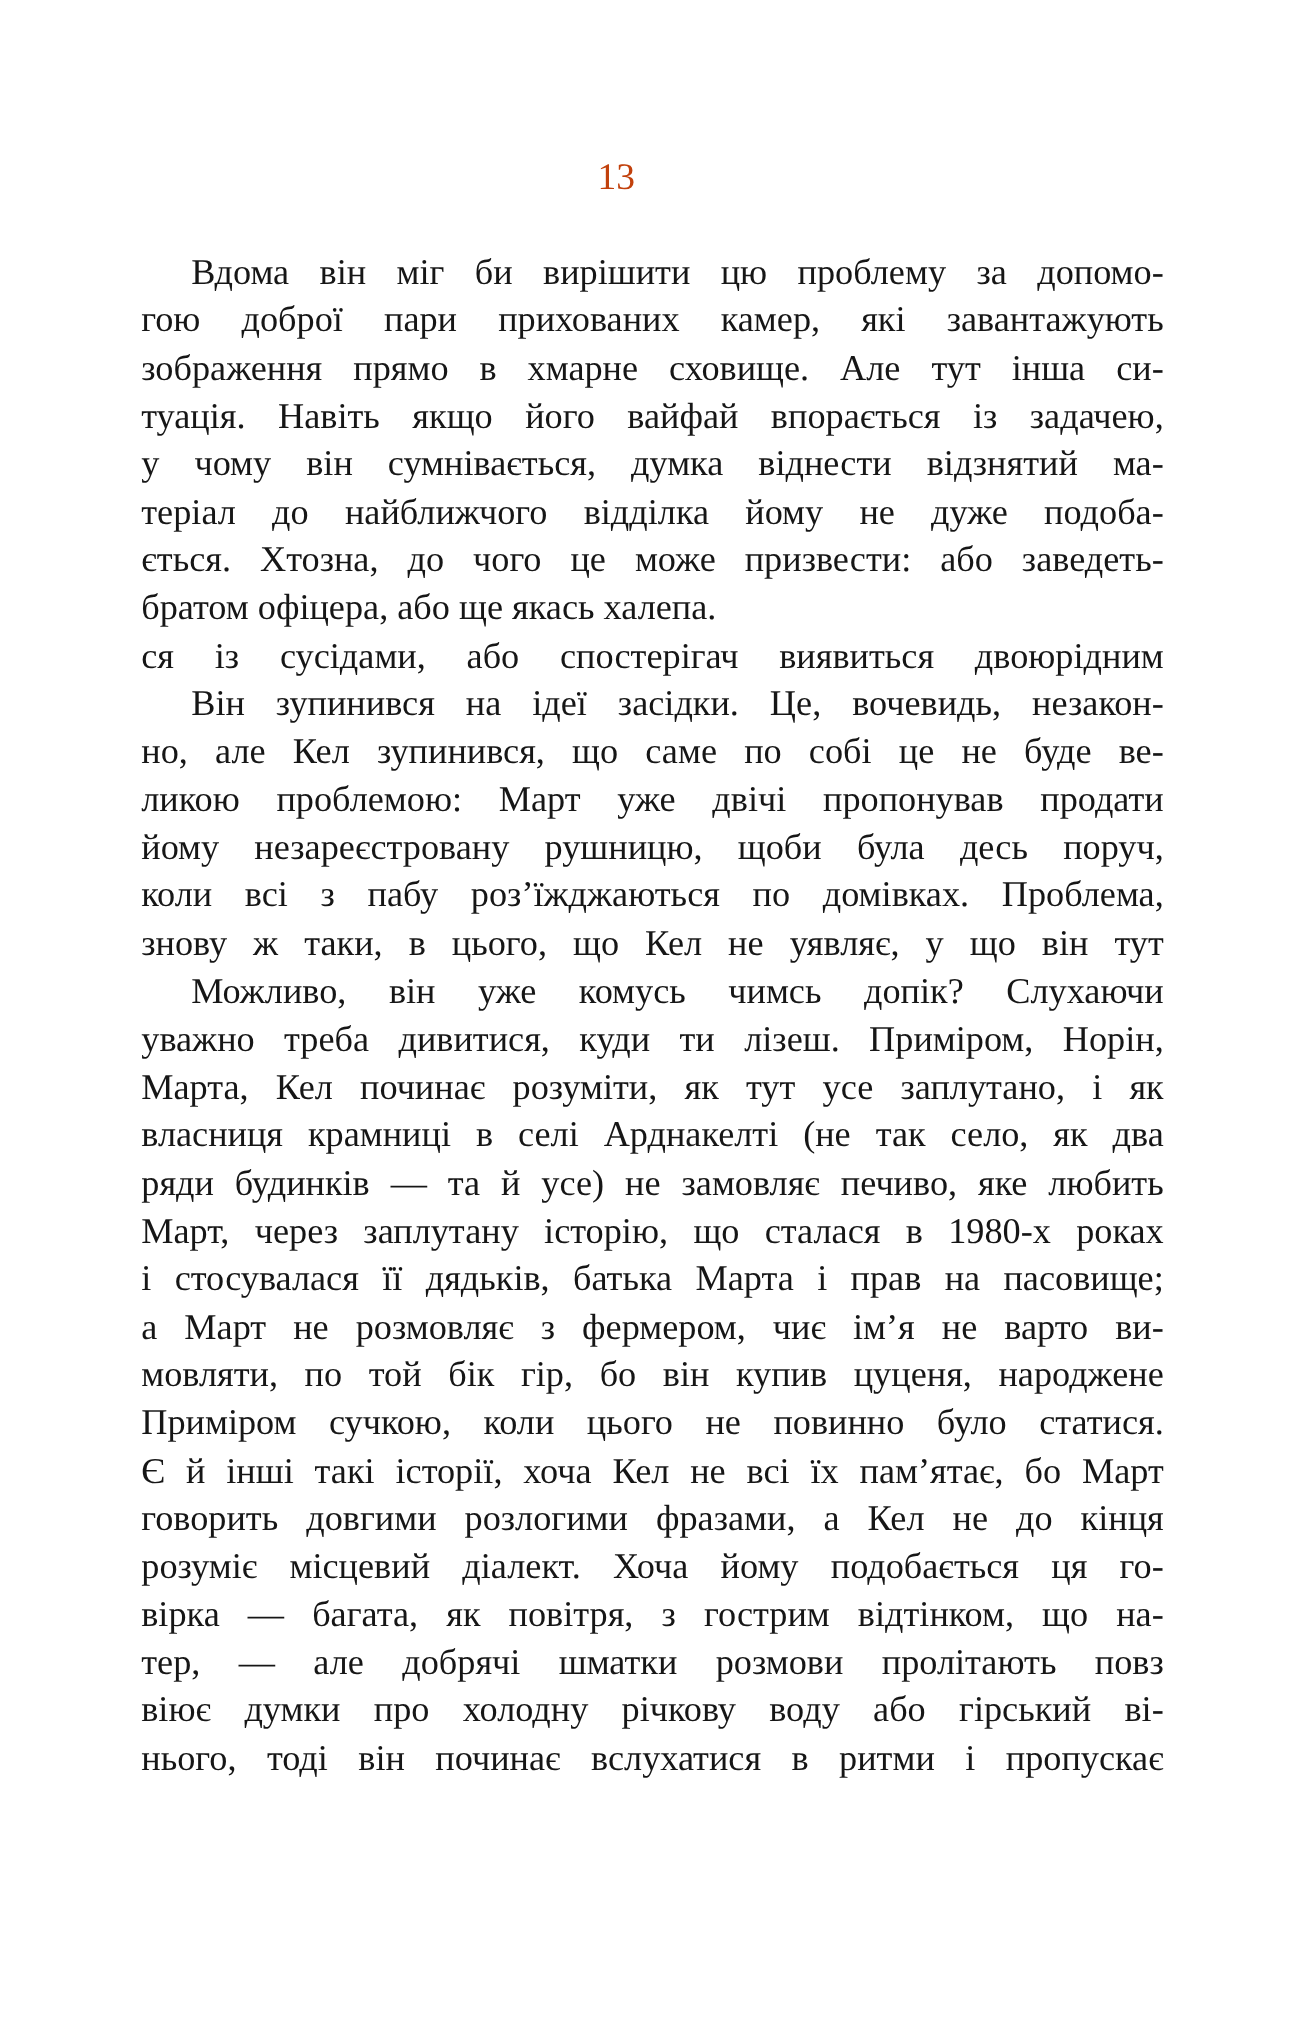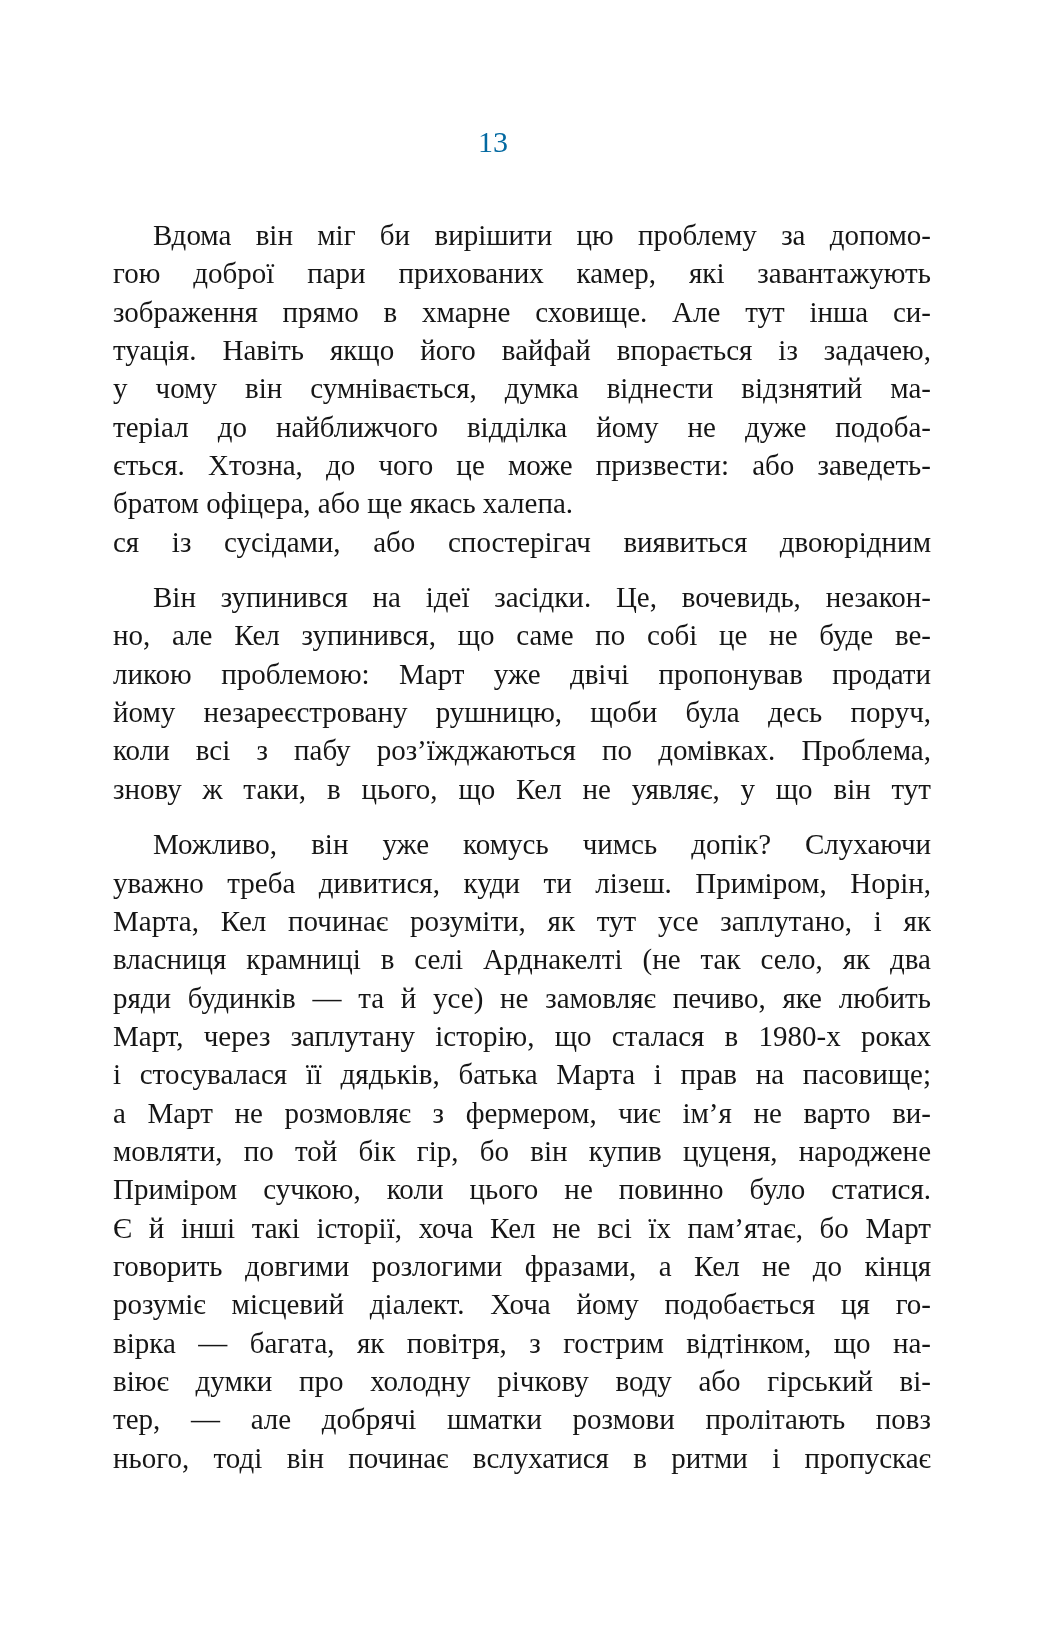--- a/index.html
+++ b/index.html
@@ -17,21 +17,21 @@
     overflow: hidden;
   }
   .page-number {
     position: absolute;
     top: 126px;
     left: 113px;
     width: 760px;
     text-align: center;
     font-size: 30px;
     line-height: 32px;
-    color: #0369a1;
+    color: #c2410c;
   }
   .text-block {
     position: absolute;
     left: 113px;
     top: 199px;
     width: 818px;
     font-size: 29px;
     line-height: 38.35px;
     text-align: justify;
     color: #161616;
@@ -45,21 +45,20 @@
     overflow: hidden;
     text-align: justify;
     text-align-last: justify;
     white-space: normal;
   }
   .line.last {
     text-align-last: left;
   }
   .line.indent {
     text-indent: 40px;
-    margin-top: 17px;
   }
 </style>
 </head>
 <body>
 
 <div class="book-page">
 
   <div class="page-number">13</div>
 
   <div class="text-block">
@@ -93,19 +92,19 @@
       <div class="line">ряди будинків — та й усе) не замовляє печиво, яке любить</div>
       <div class="line">Март, через заплутану історію, що сталася в 1980-х роках</div>
       <div class="line">і стосувалася її дядьків, батька Марта і прав на пасовище;</div>
       <div class="line">а Март не розмовляє з фермером, чиє ім’я не варто ви-</div>
       <div class="line">мовляти, по той бік гір, бо він купив цуценя, народжене</div>
       <div class="line">Приміром сучкою, коли цього не повинно було статися.</div>
       <div class="line">Є й інші такі історії, хоча Кел не всі їх пам’ятає, бо Март</div>
       <div class="line">говорить довгими розлогими фразами, а Кел не до кінця</div>
       <div class="line">розуміє місцевий діалект. Хоча йому подобається ця го-</div>
       <div class="line">вірка — багата, як повітря, з гострим відтінком, що на-</div>
+      <div class="line">тер, — але добрячі шматки розмови пролітають повз</div>
       <div class="line">віює думки про холодну річкову воду або гірський ві-</div>
-      <div class="line">тер, — але добрячі шматки розмови пролітають повз</div>
       <div class="line">нього, тоді він починає вслухатися в ритми і пропускає</div>
     </div>
 
   </div>
 </div>
 
 </body></html>

